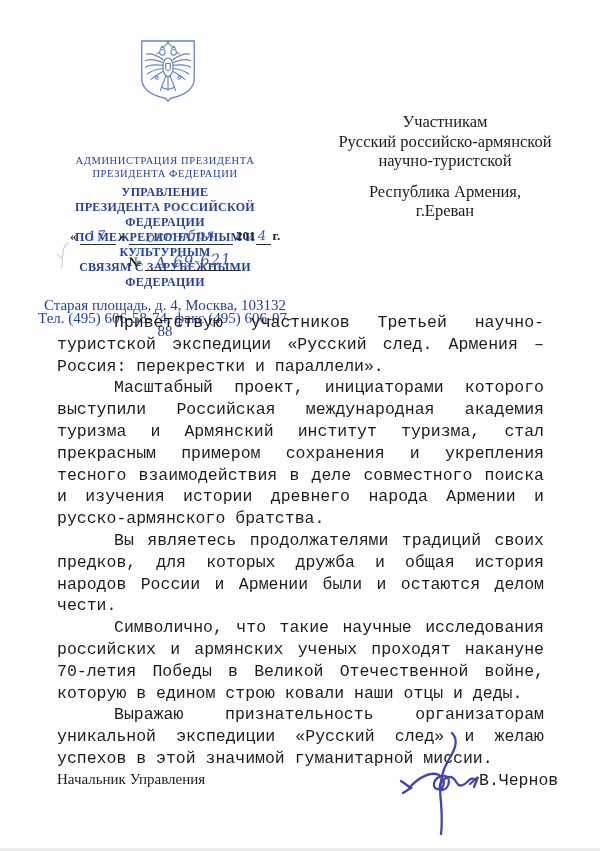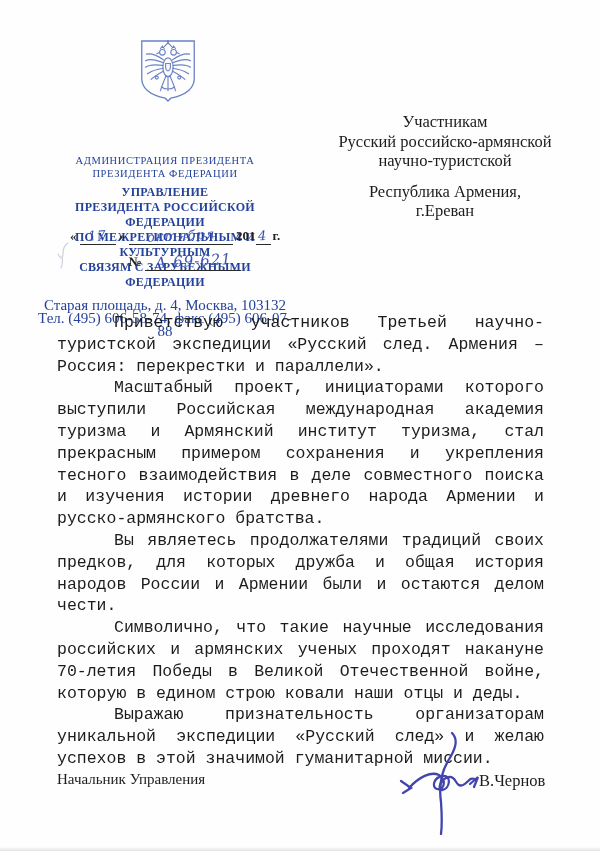--- a/index.html
+++ b/index.html
@@ -58,21 +58,21 @@
 
   
   .body-text {
     position:absolute; left:57px; top:312px; width:487px;
     font-size:16.5px; line-height:21.8px; text-align:justify;font-family:Liberation Mono, monospace;
   }
   .body-text p { margin:0; text-indent:57px; }
 
   
   .sig-title { position:absolute; left:57px;  top:771px; font-size:15px; }
-  .sig-name  { position:absolute; left:479px; top:771px; font-size:16.5px; }
+  .sig-name  { position:absolute; left:479px; top:771px; font-size:16.5px;font-family:Liberation Mono, monospace; }
   .sig-scribble { position:absolute; left:398px; top:731px; width:84px; height:104px; }
 </style>
 </head>
 <body>
 
 <div class="page">
 
   <svg class="emblem" viewBox="0 0 64 70">
     <path d="M4,3 H60 V43 C60,55 49,61 35,64 L32,67 L29,64 C15,61 4,55 4,43 Z" fill="none" stroke="#6b82c4" stroke-width="1.4"></path>
     <g fill="none" stroke="#6b82c4" stroke-width="1.2" stroke-linecap="round">

